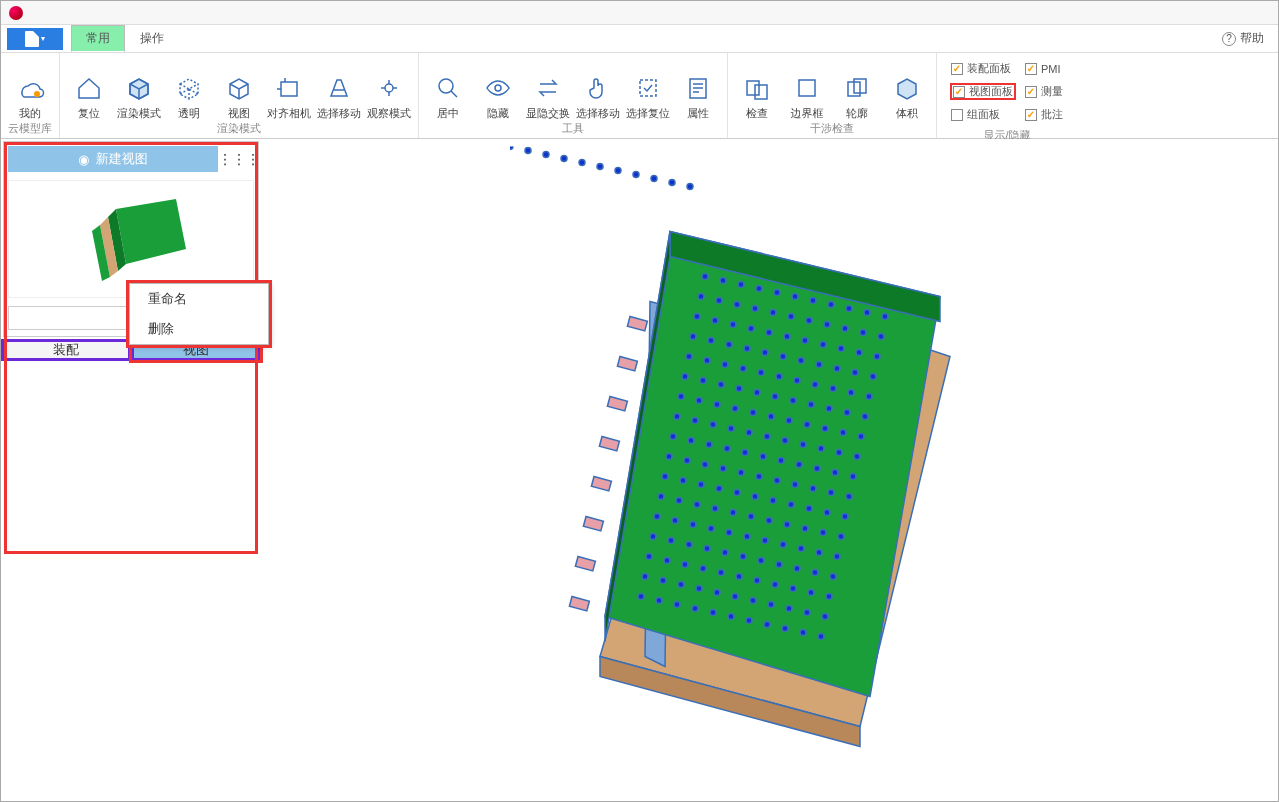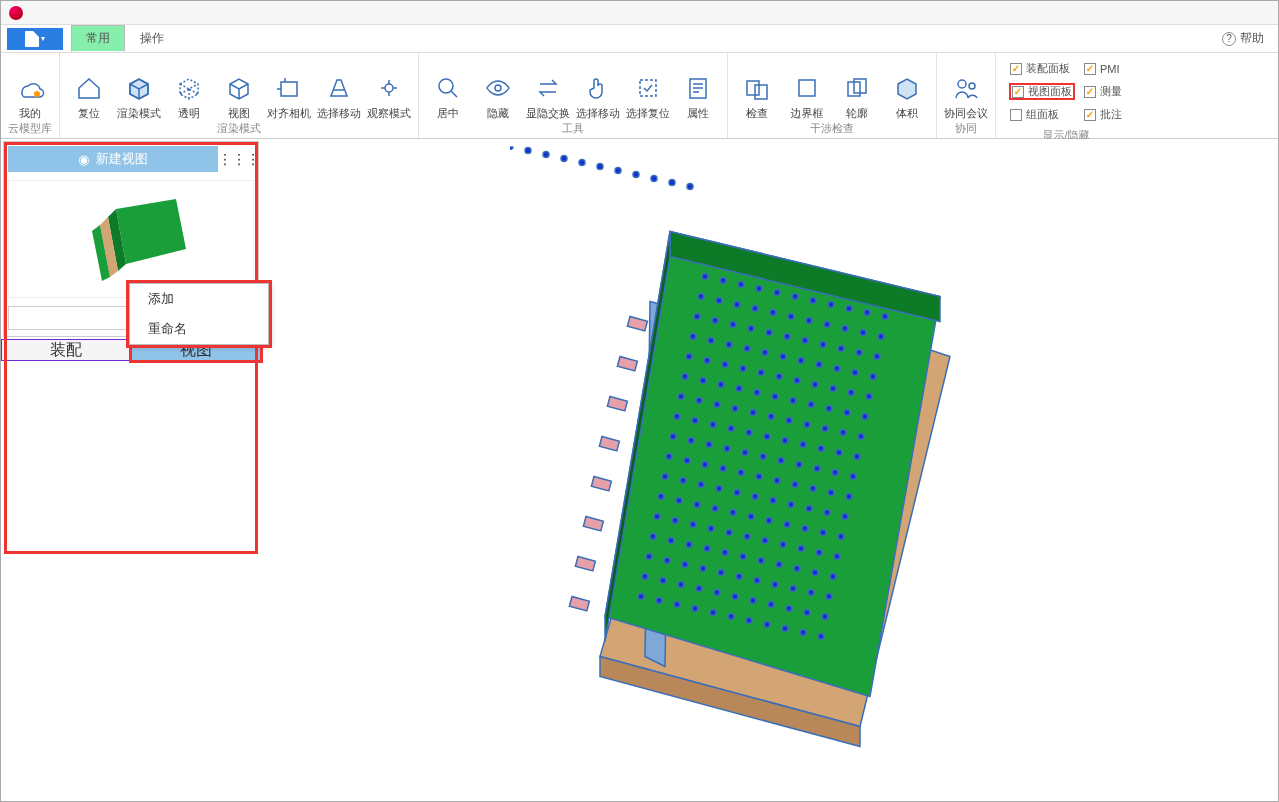--- a/index.html
+++ b/index.html
@@ -45,21 +45,21 @@
 .view-card:first-of-type .view-thumb { border:2px solid #8fc3e8;}
 .thumb1 svg, .thumb2 svg { stroke:none; }
 
 .ctxmenu { position:absolute; left:128px; top:282px; width:140px; background:#fff; border:1px solid #bbb; box-shadow:2px 2px 6px rgba(0,0,0,.2); z-index:10; outline:3px solid #e33;}
 .ctxmenu .mi { padding:6px 18px; font-size:13px; color:#333;}
 
 .sidefoot { margin-top:auto; padding:4px; display:flex; gap:4px;}
 .searchbox { flex:1; height:24px; border:1px solid #ccc;}
 .searchbtn { width:26px; height:26px; border:1px solid #4a90d9; display:flex;align-items:center;justify-content:center;color:#4a90d9;}
 .sidetabs { display:flex; height:22px;}
-.sidetab { flex:1; border:1px solid #6d28d9; display:flex;align-items:center;justify-content:center; font-size:16px; background:#f5f5f5;}
+.sidetab { flex:1; border:3px solid #6d28d9; display:flex;align-items:center;justify-content:center; font-size:13px; background:#f5f5f5;}
 .sidetab.active { background:#8fc3e8; outline:3px solid #e33; outline-offset:-1px; z-index:2;}
 
 .viewport { flex:1; background:#fff; position:relative; overflow:hidden;}
 .model { position:absolute; left:50%; top:50%; transform:translate(-50%,-50%);}
 </style>
 </head>
 <body>
 
 <div class="titlebar">
   <div class="logo"></div>
@@ -252,35 +252,20 @@
               <path d="M5 10l9-5 9 5v10l-9 5-9-5z" fill="#cfe3f5"></path>
             </svg>
           </div>
           <div class="lbl">体积</div>
         </div>
     </div>
     <div class="group-label">干涉检查</div>
   </div>
 
 
-  <div class="group">
-    <div class="group-items">
-      <div class="ritem">
-          <div class="ico">
-            <svg width="28" height="28">
-              <circle cx="10" cy="10" r="4"></circle>
-              <circle cx="20" cy="12" r="3"></circle>
-              <path d="M4 24a6 6 0 0 1 12 0M16 24a5 5 0 0 1 9 0"></path>
-            </svg>
-          </div>
-          <div class="lbl">协同会议</div>
-        </div>
-    </div>
-    <div class="group-label">协同</div>
-  </div>
 
   <div class="group" style="border-right:none;">
     <div class="checks">
       <div class="check">
           <div class="cb on"></div>
           <span>装配面板</span>
         </div>
       <div class="check">
           <div class="cb on"></div>
           <span>PMI</span>
@@ -407,15 +392,15 @@
           <use href="#dotrow" transform="translate(139,410)"></use>
           <use href="#dotrow" transform="translate(135,430)"></use>
           <use href="#dotrow" transform="translate(131,450)"></use>
         </g>
       </svg>
     </div>
   </div>
 </div>
 
 <div class="ctxmenu">
-  <div class="mi">添加</div>
   <div class="mi">重命名</div>
+  <div class="mi">删除</div>
 </div>
 
 </body></html>

